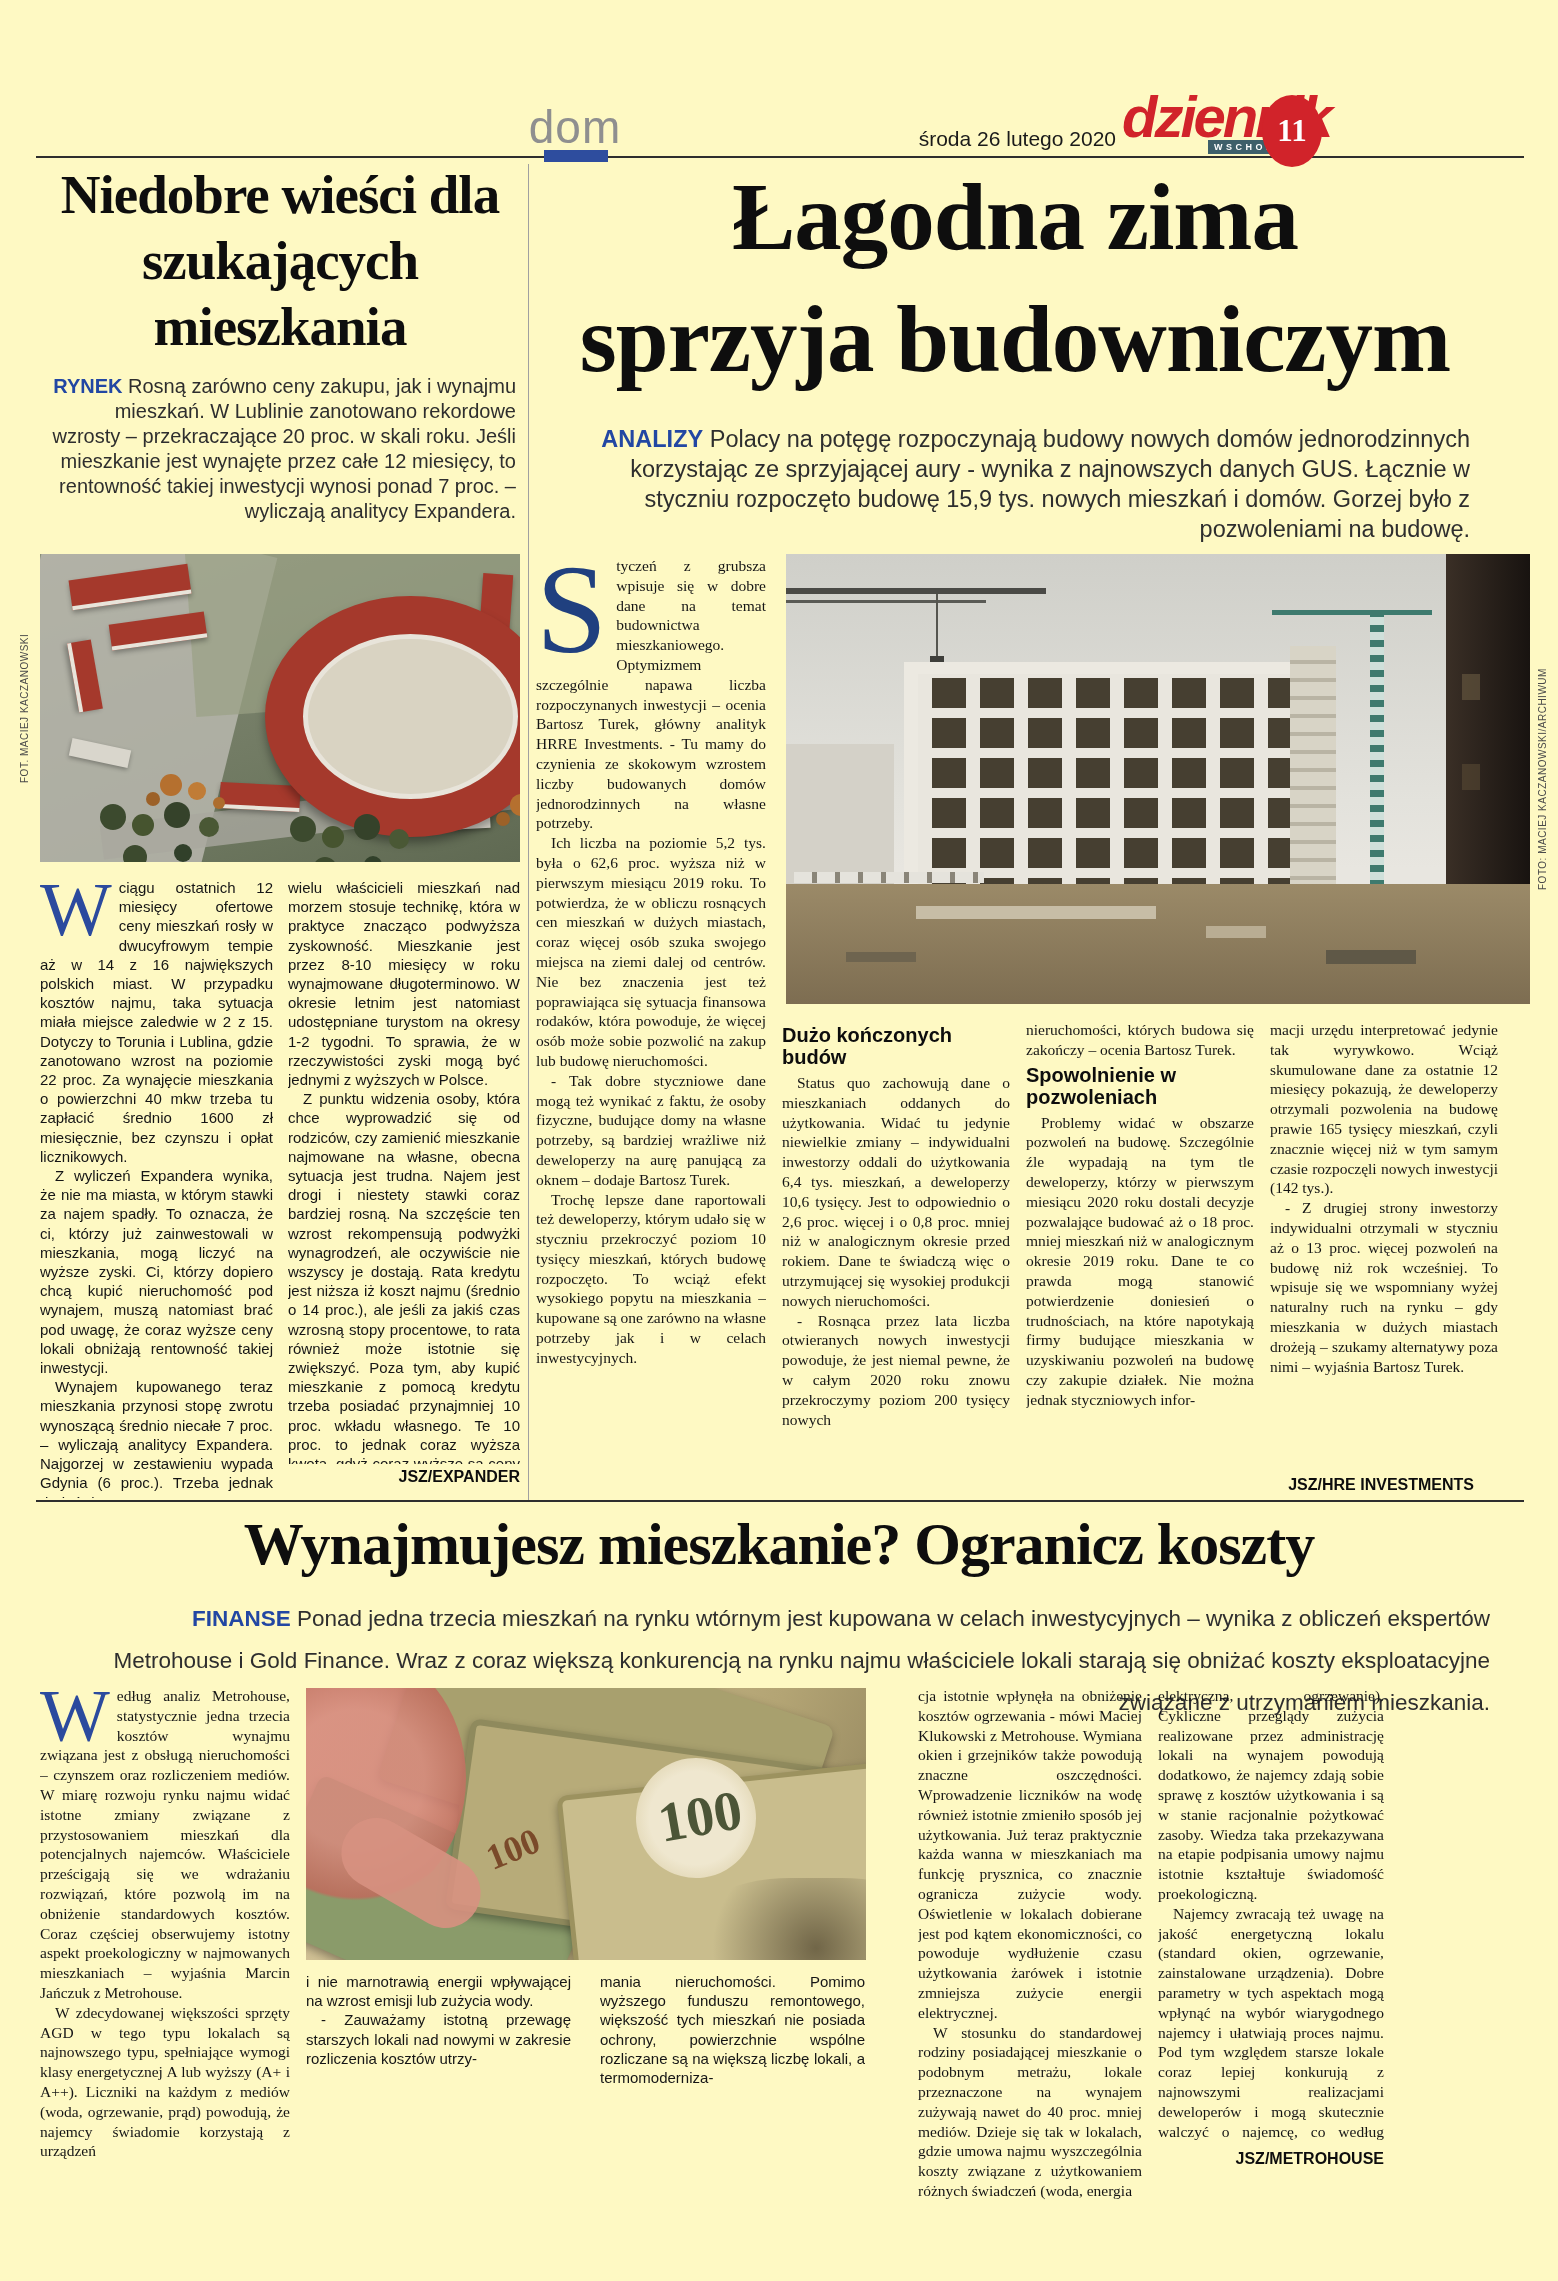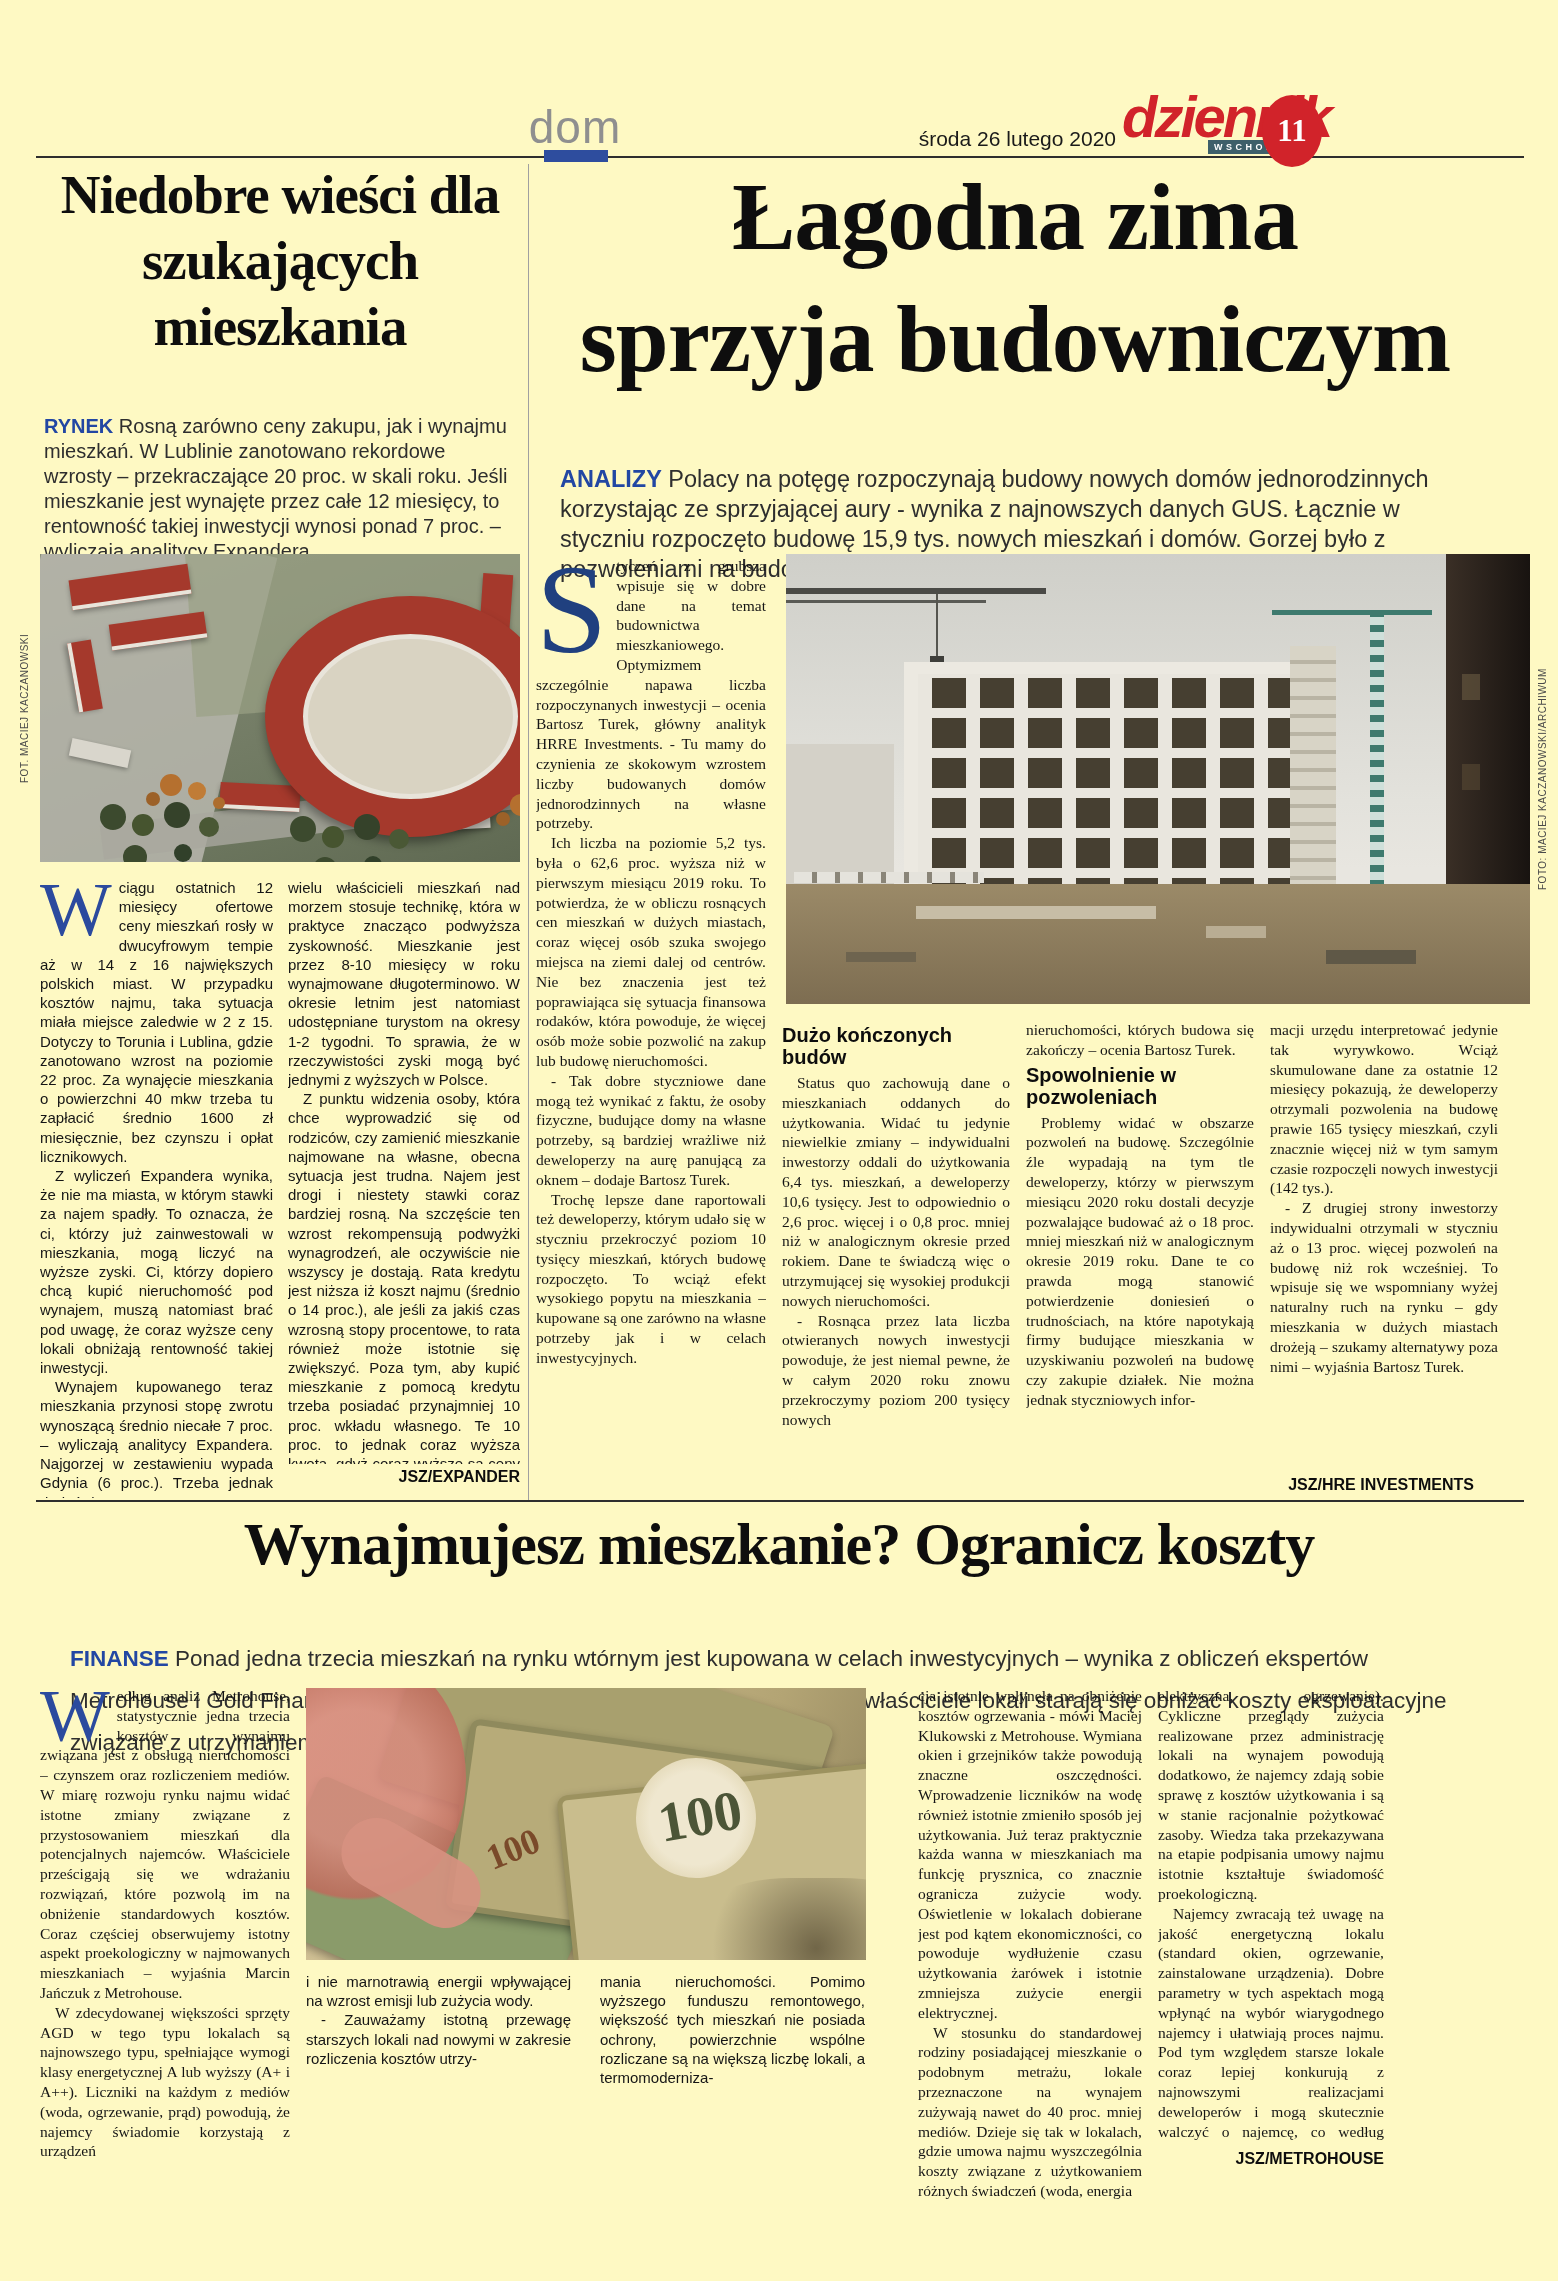--- a/index.html
+++ b/index.html
@@ -22,21 +22,21 @@
      border-radius:50%;color:#fff;text-align:center;font-family:"Liberation Serif",serif;
      font-weight:bold;font-size:31px;line-height:72px;}
 
   
   .hl{position:absolute;text-align:center;font-family:"Liberation Serif",serif;
       font-weight:bold;color:#0e0e0e;letter-spacing:-1px;}
   .hl-left{left:34px;top:162px;width:492px;font-size:55px;line-height:66px;}
   .hl-mid-1{left:535px;top:158px;width:960px;font-size:95px;line-height:118px;}
   .hl-mid-2{left:535px;top:280px;width:960px;font-size:95px;line-height:118px;}
   .hl-bottom{left:40px;top:1508px;width:1478px;font-size:60px;line-height:72px;}
-  .lead{position:absolute;text-align:left;color:#2e2e2e;margin-top:40px;}
+  .lead{position:absolute;text-align:right;color:#2e2e2e;}
   .lead-left{left:44px;top:374px;width:472px;font-size:20px;line-height:25px;}
   .lead-mid{left:560px;top:424px;width:910px;font-size:23.5px;line-height:30px;}
   .lead-bottom{left:70px;top:1598px;width:1420px;font-size:22.5px;line-height:42px;}
   .kicker{color:#2247a3;font-weight:bold;}
 
   
   .col{position:absolute;overflow:hidden;}
   .col p{margin:0;text-align:justify;}
   .col p + p{text-indent:15px;}
   .subhead + p{text-indent:15px;}

